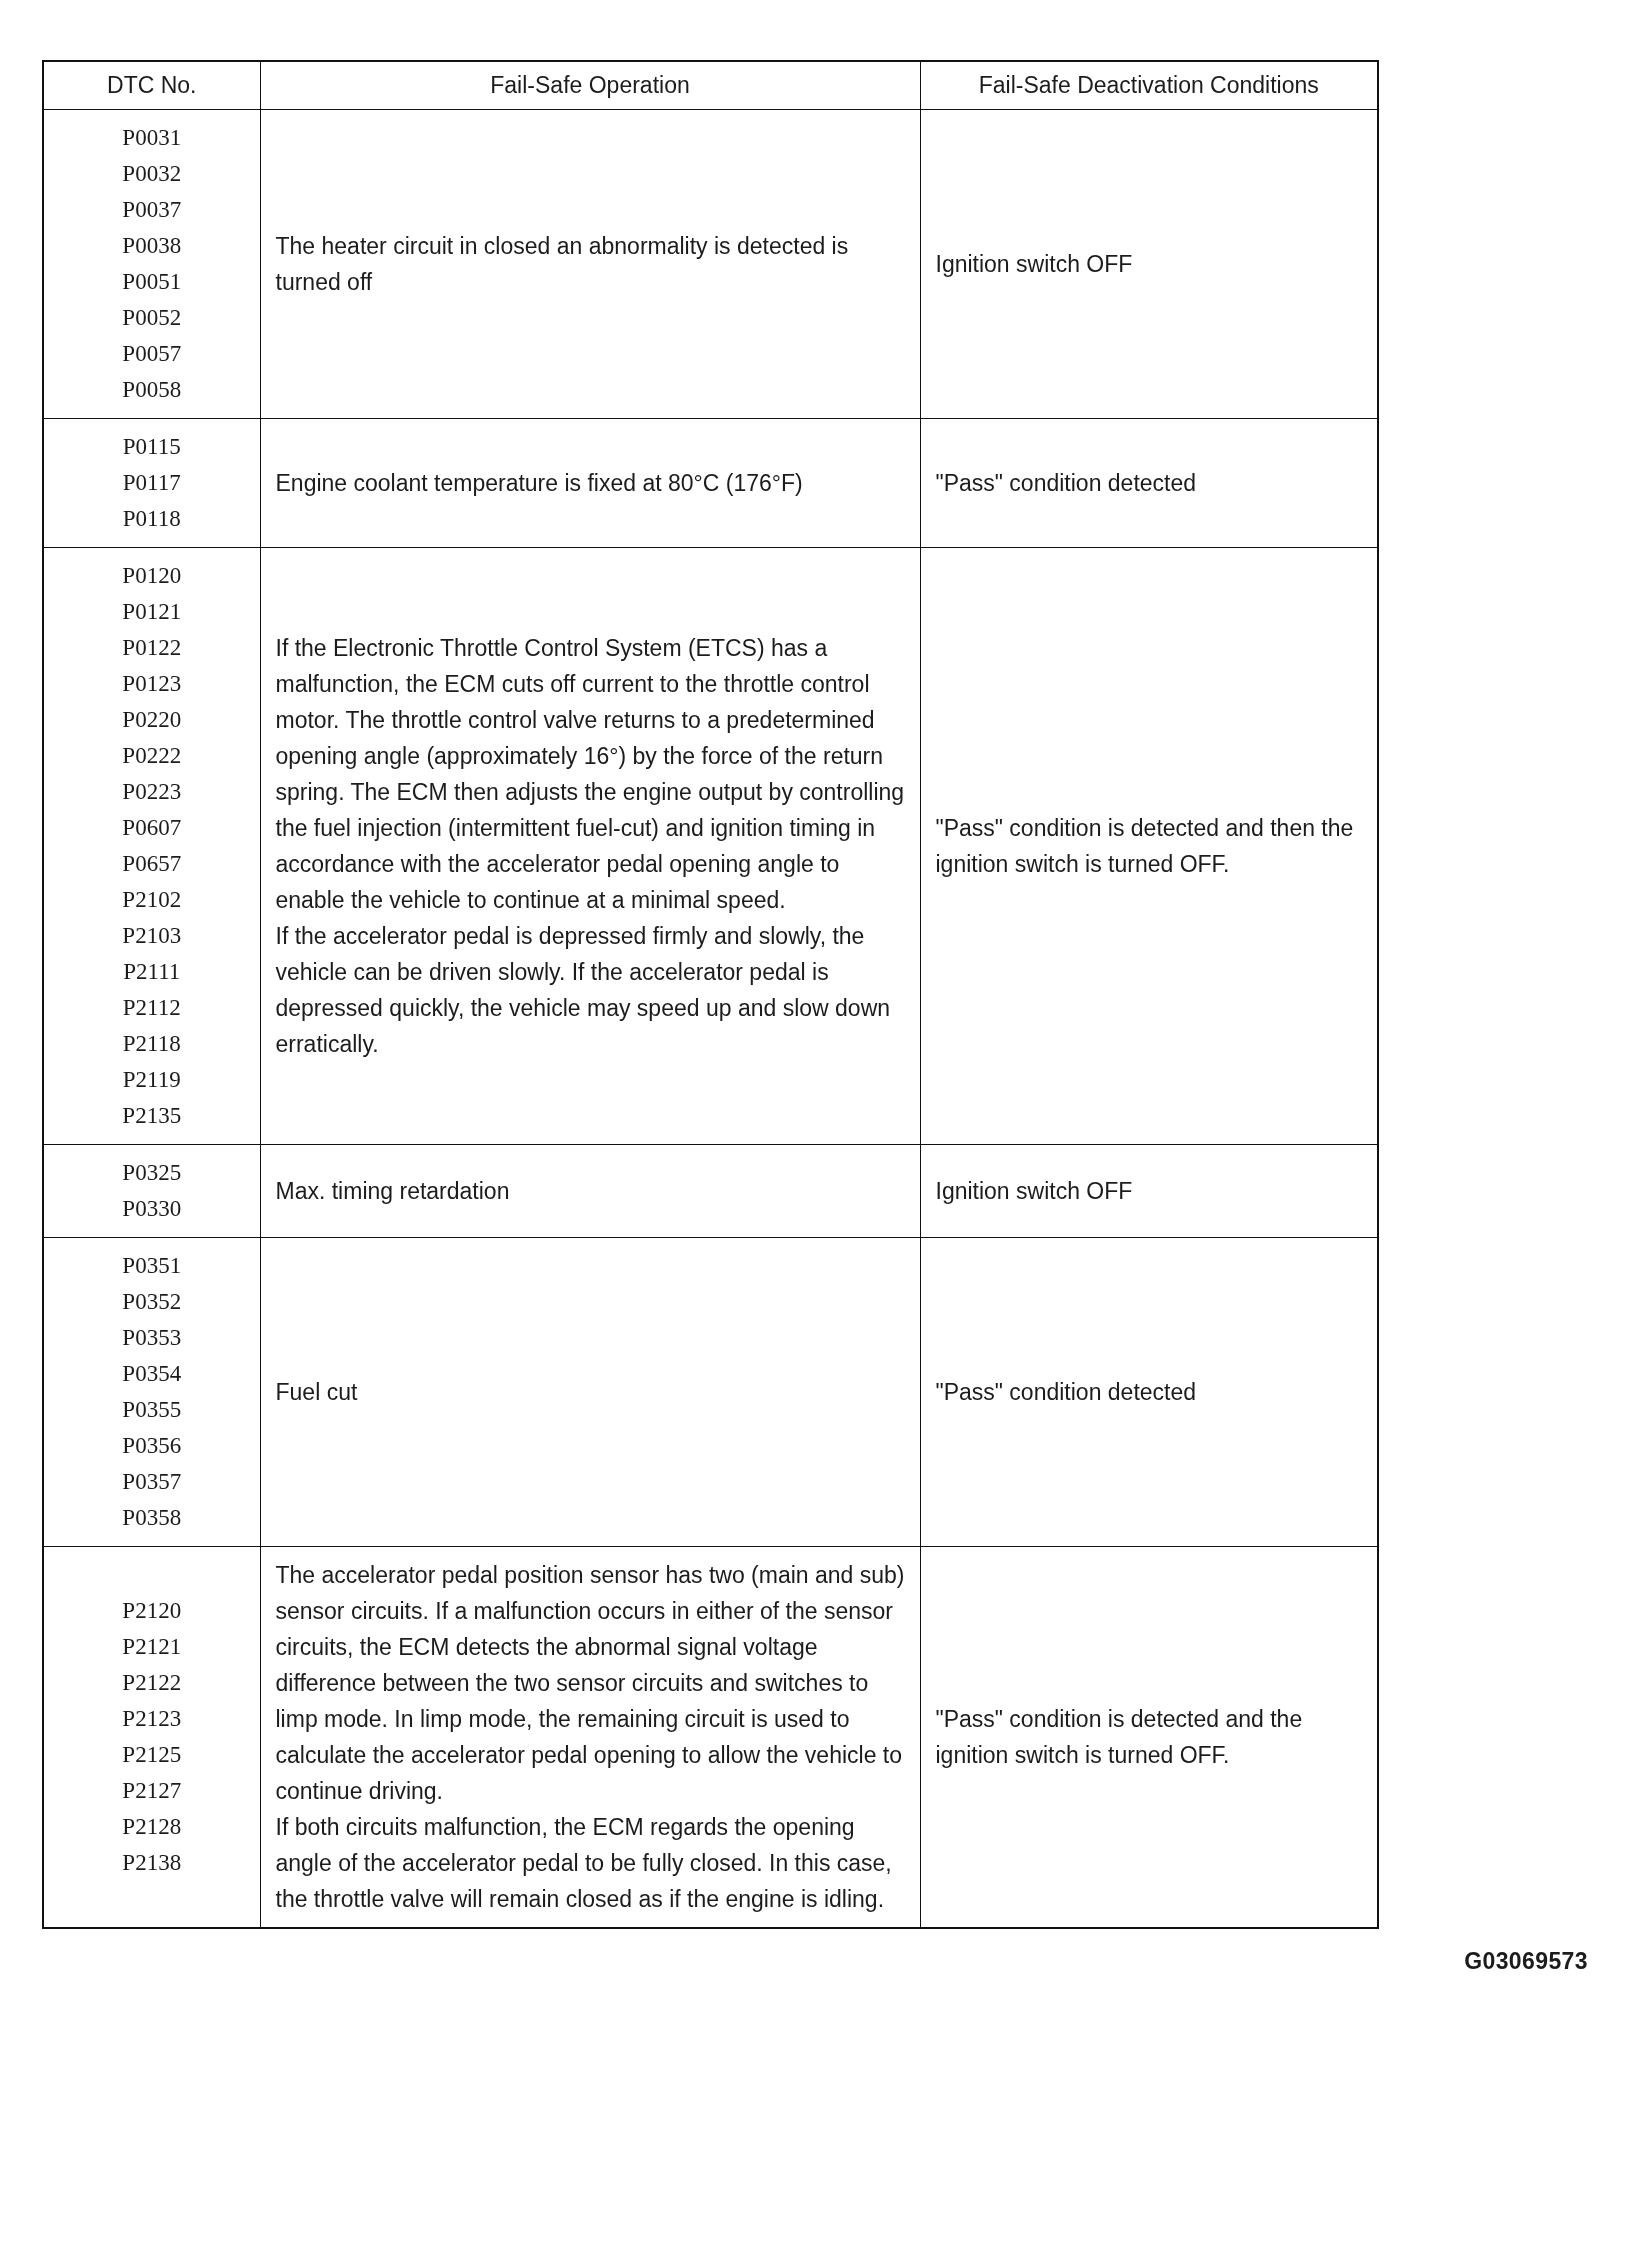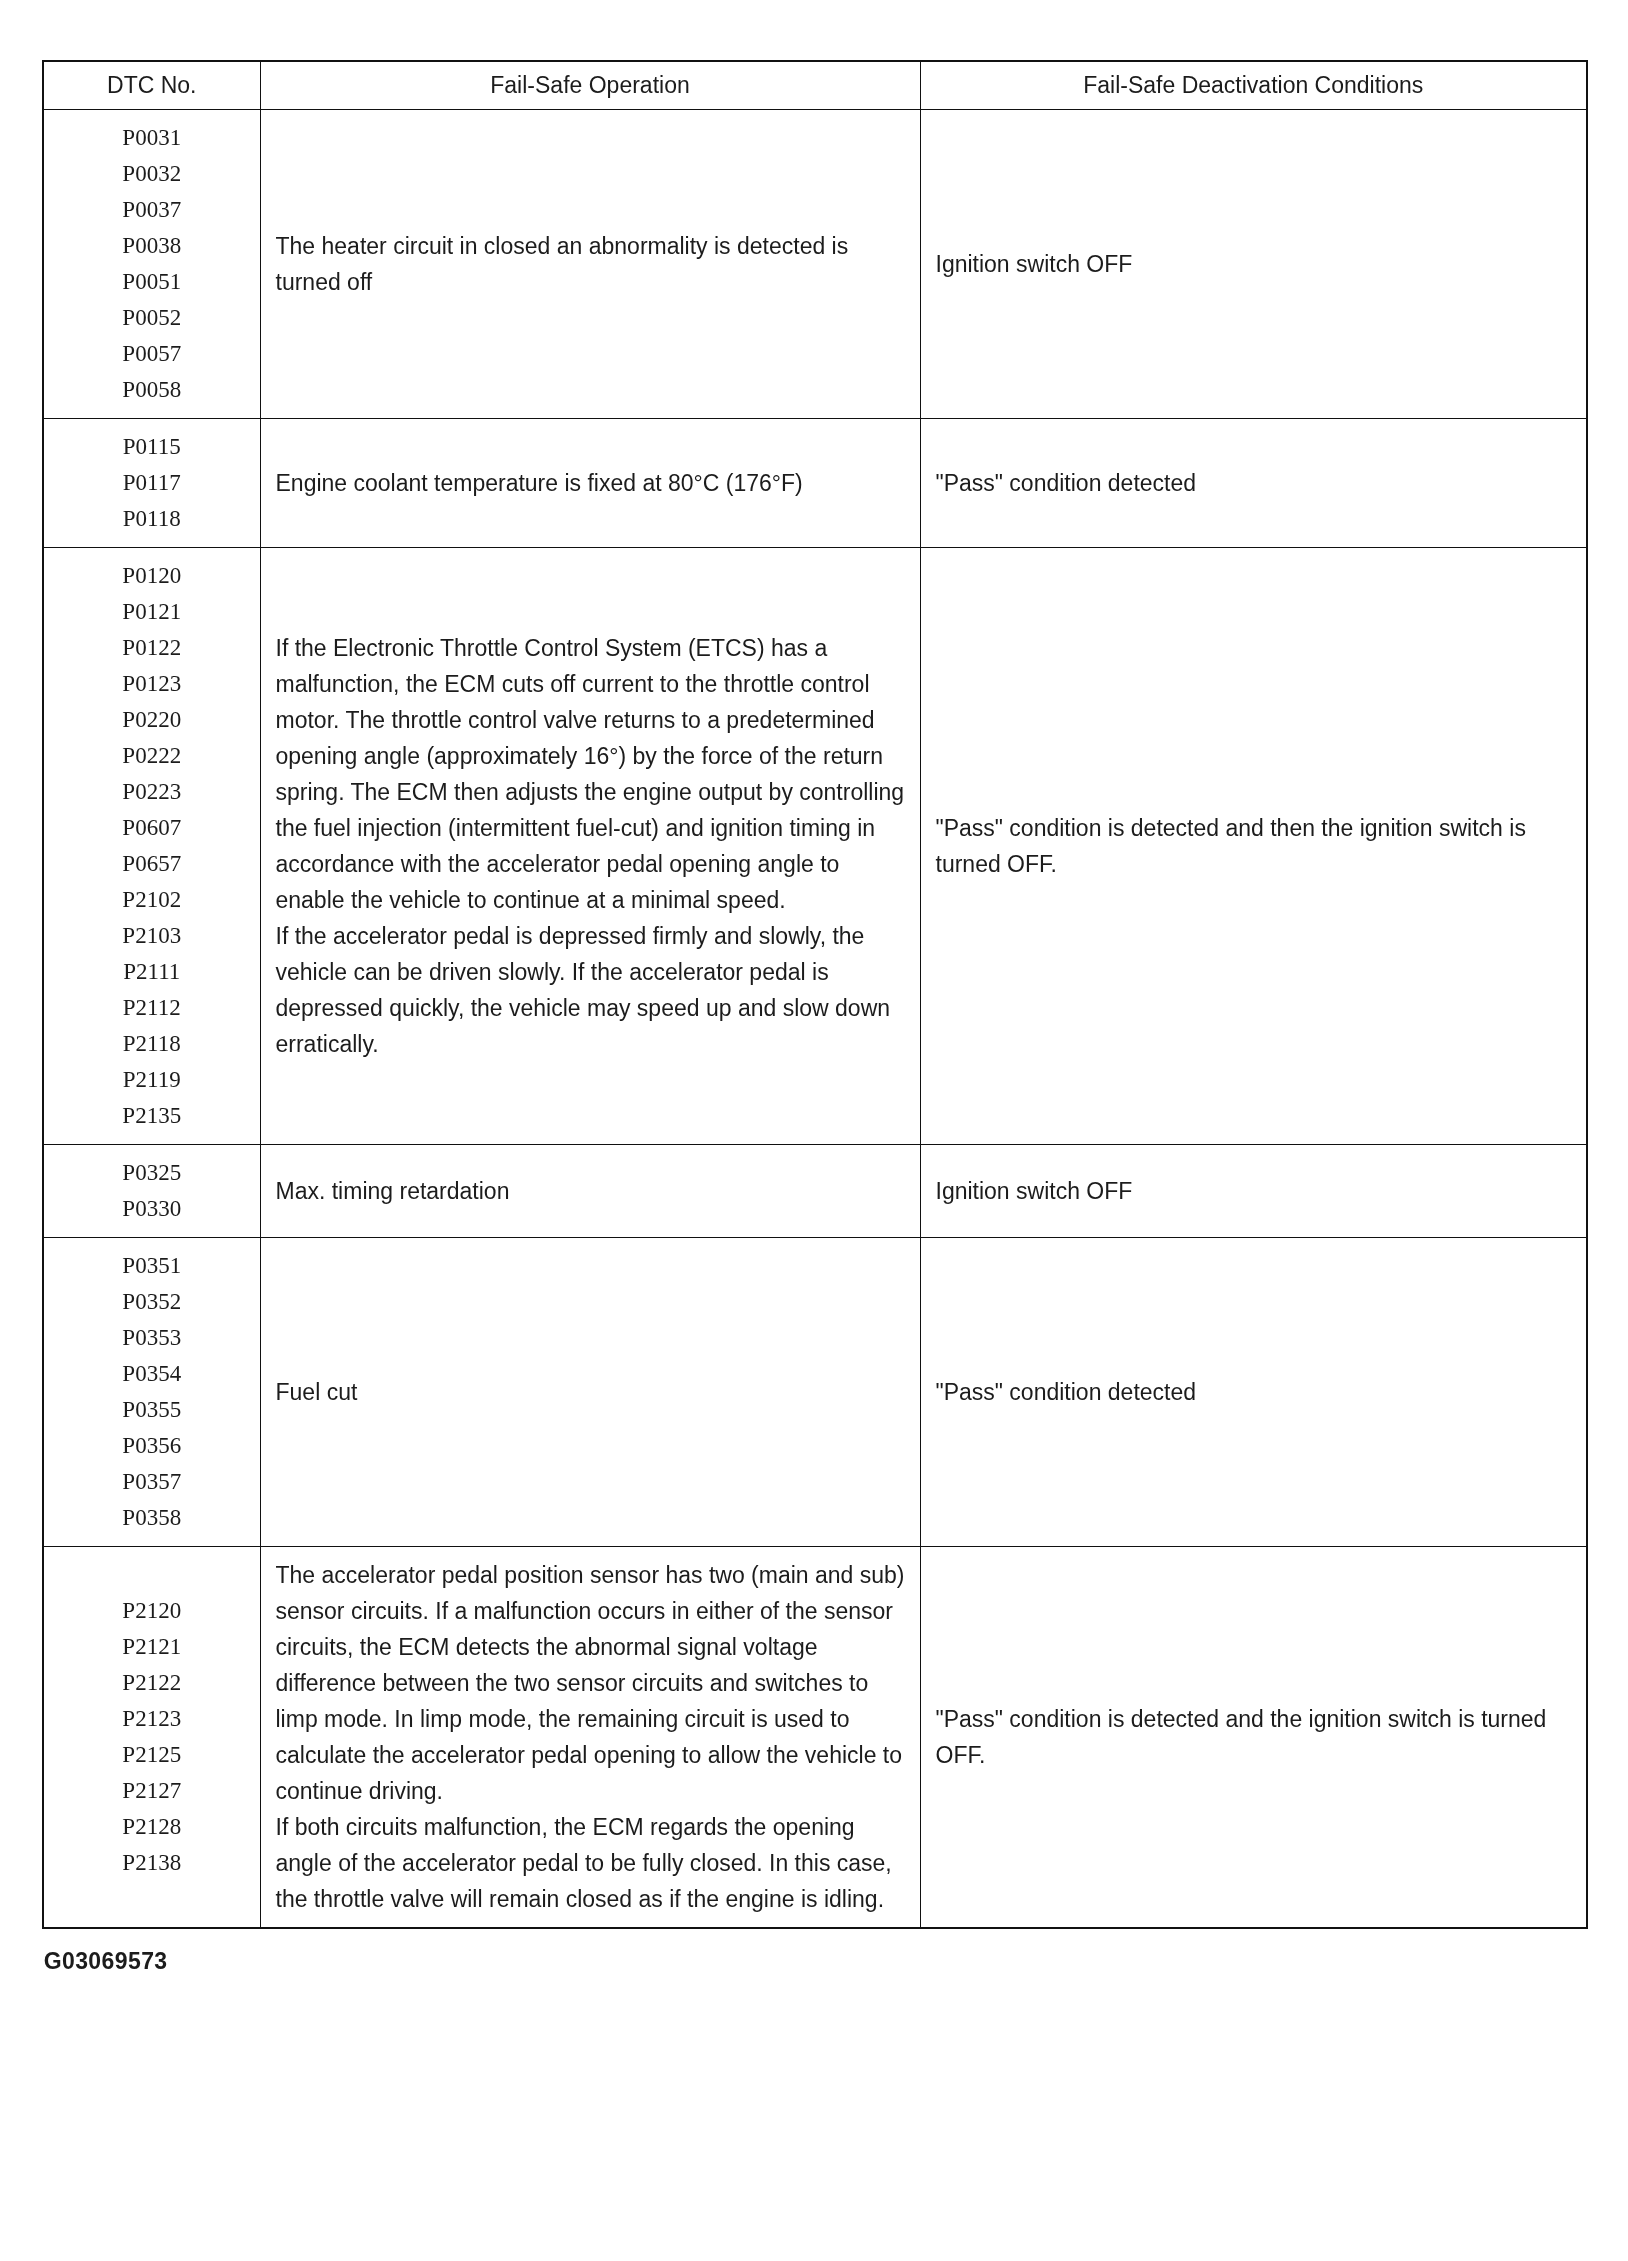--- a/index.html
+++ b/index.html
@@ -14,21 +14,21 @@
     height: 2261px;
     overflow: hidden;
   }
   .page {
     padding: 60px 40px 0 42px;
     box-sizing: border-box;
   }
   table.dtc-table {
     border-collapse: collapse;
     table-layout: fixed;
-    width: 1546px;
+    width: 1337px;
     border: 2.5px solid #111111;
   }
   table.dtc-table th,
   table.dtc-table td {
     border: 1.7px solid #111111;
     box-sizing: border-box;
   }
   table.dtc-table th {
     font-weight: normal;
     font-size: 23px;
@@ -54,20 +54,21 @@
     vertical-align: middle;
     text-align: left;
     white-space: pre-line;
   }
   .figure-id {
     margin-top: 18.5px;
     margin-left: 1.7px;
     font-size: 23px;
     font-weight: bold;
     letter-spacing: 0.4px;
+    text-align: right;
   }
 </style>
 </head>
 <body>
 
 <div class="page">
   <table class="dtc-table">
     <colgroup>
       <col style="width:217px">
       <col style="width:660px">

